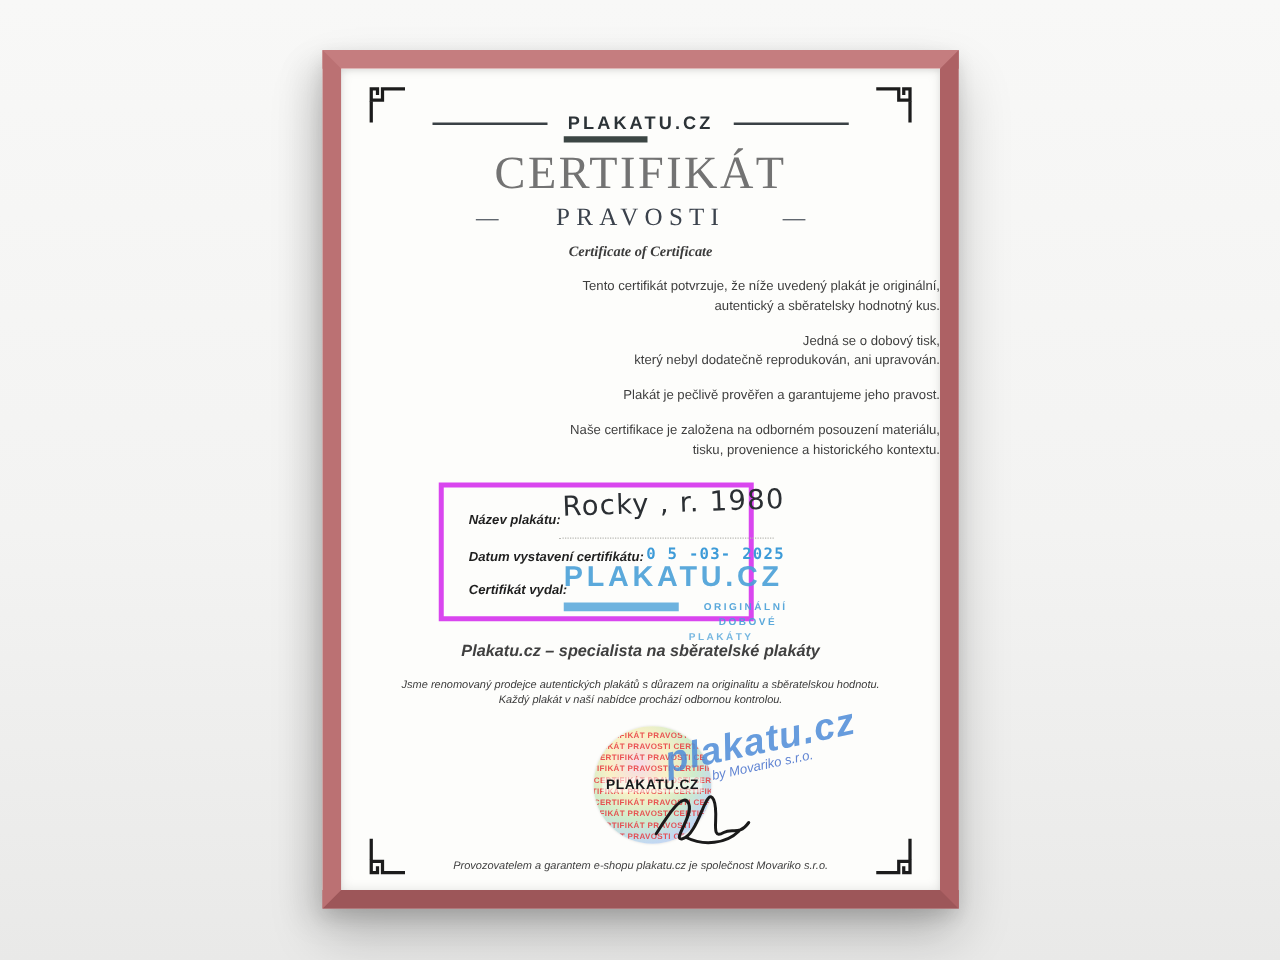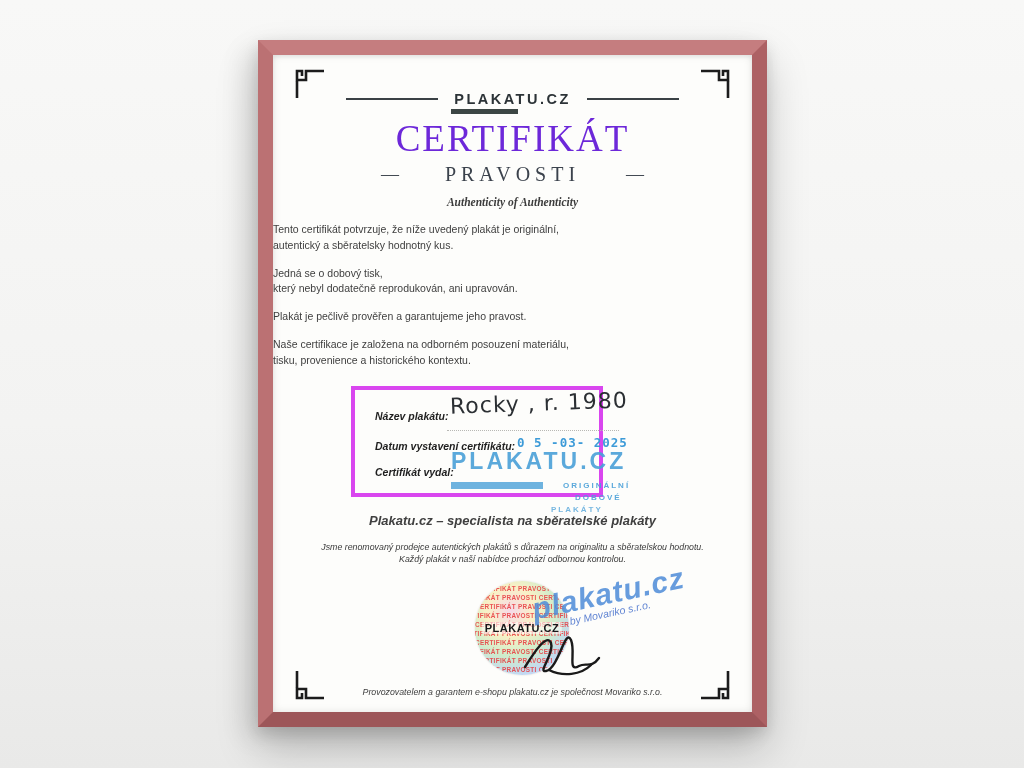--- a/index.html
+++ b/index.html
@@ -35,32 +35,32 @@
   .corner.br { right:20px; bottom:10px; transform:scale(-1,-1); }
 
   
   .logo-row { position:absolute; top:36px; left:0; width:100%;
     display:flex; align-items:center; justify-content:center; gap:16px; }
   .logo-line { width:92px; height:2px; background:#3a4145; }
   .logo-text { font-size:14.5px; font-weight:bold; letter-spacing:2.5px; color:#2c3337; }
   .logo-bar { position:absolute; left:178px; top:54px; width:67px; height:5px; background:#3c4644; }
 
   .cert-title { position:absolute; top:62px; left:0; width:100%; text-align:center;
-    font-family:"Liberation Serif", serif; font-size:37px; letter-spacing:2px; color:#6d28d9; }
+    font-family:"Liberation Serif", serif; font-size:37px; letter-spacing:2px; color:#737373; }
   .subtitle-row { position:absolute; top:108px; left:0; width:100%;
     display:flex; justify-content:center; align-items:center; gap:46px;
     font-family:"Liberation Serif", serif; font-size:20px; color:#3b424c; }
   .subtitle-text { letter-spacing:5px;text-align:right; }
   .subtitle-dash { font-size:18px; }
   .translation { position:absolute; top:141px; left:0; width:100%; text-align:center;
     font-family:"Liberation Serif", serif; font-style:italic; font-weight:bold;
     font-size:11.5px; color:#3c3c3c; }
 
   
-  .paras { position:absolute; top:167px; left:0; width:100%; text-align:left;
+  .paras { position:absolute; top:167px; left:0; width:100%; text-align:right;
     font-size:10.5px; line-height:1.5; color:#3e3e3e; }
   .paras p { margin-bottom:12px; }
 
   
   .info-box { position:absolute; left:78px; top:331px; width:252px; height:111px;
     border:4px solid #d946ef; }
   .field-label { position:absolute; font-size:10.5px; font-weight:bold; font-style:italic; color:#1f1f1f; }
   .lbl-name   { left:20px; top:20px; }
   .lbl-date   { left:20px; top:50px; }
   .lbl-issuer { left:20px; top:76px; }
@@ -156,21 +156,21 @@
       <div class="logo-bar"></div>
 
       <div class="cert-title">CERTIFIKÁT</div>
 
       <div class="subtitle-row">
         <span class="subtitle-dash">—</span>
         <span class="subtitle-text">PRAVOSTI</span>
         <span class="subtitle-dash">—</span>
       </div>
 
-      <div class="translation">Authenticity of Authenticity</div>
+      <div class="translation">Certificate of Certificate</div>
 
       <div class="paras">
         <p>
           <span>Tento certifikát potvrzuje, že níže uvedený plakát je originální,</span><br>
           <span>autentický a sběratelsky hodnotný kus.</span>
         </p>
         <p>
           <span>Jedná se o dobový tisk,</span><br>
           <span>který nebyl dodatečně reprodukován, ani upravován.</span>
         </p>

